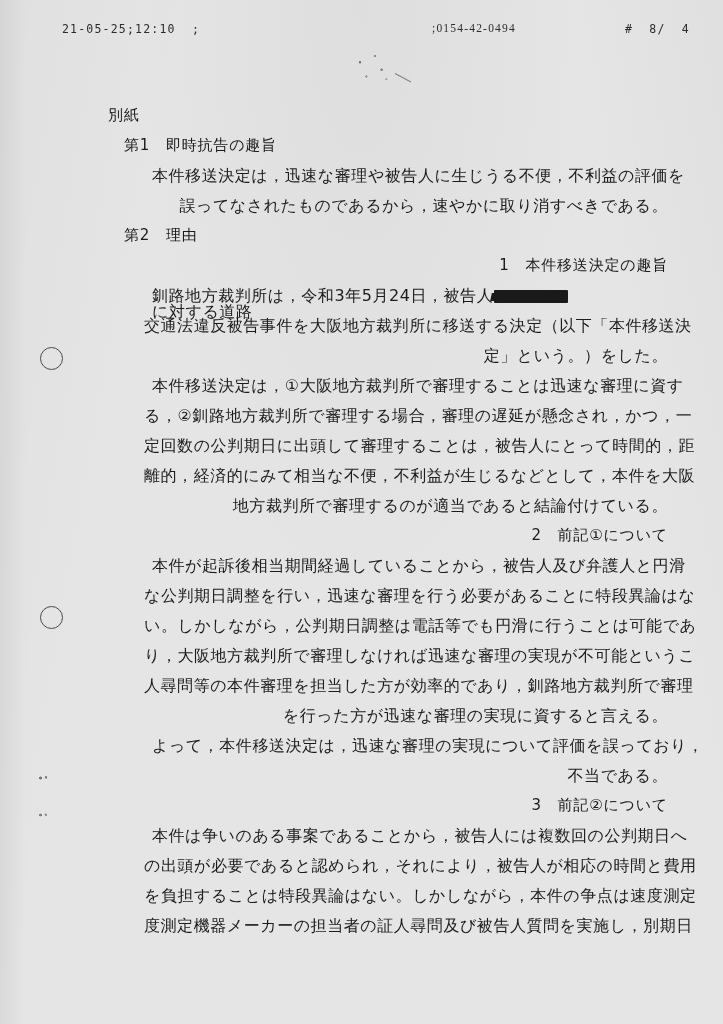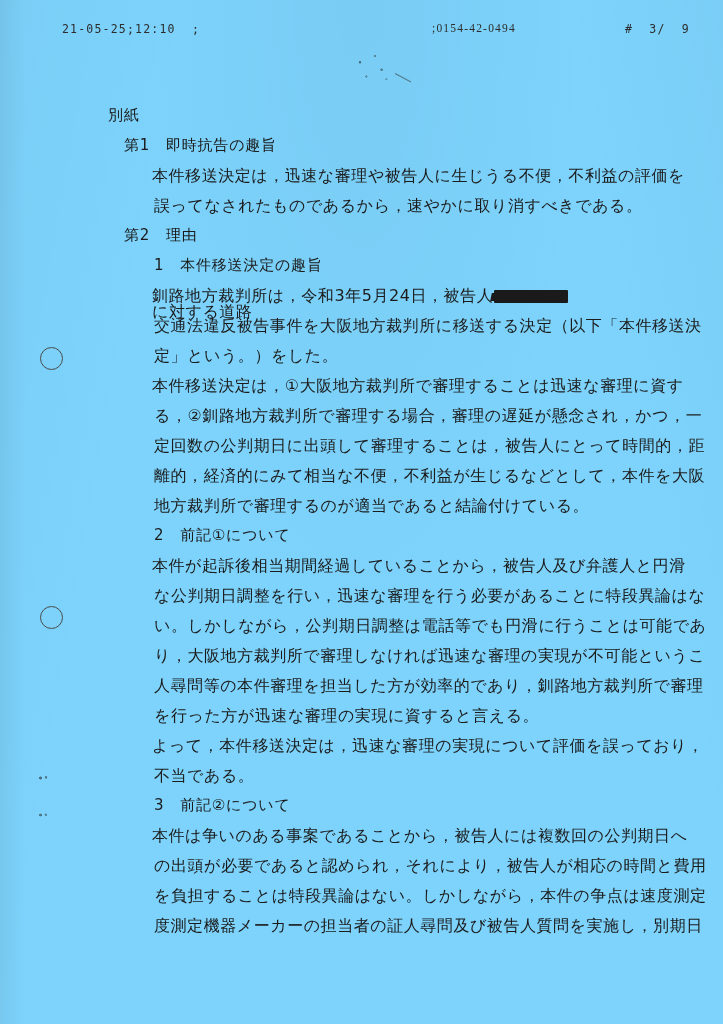--- a/index.html
+++ b/index.html
@@ -7,21 +7,21 @@
     padding: 0;
     background: #ffffff;
   }
   body {
     font-family: "DejaVu Sans", sans-serif;
   }
   .page {
     position: relative;
     width: 723px;
     height: 1024px;
-    background: #7dd3fc;
+    background: #e5e5e5;
     overflow: hidden;
   }
   
   .paper-tone {
     position: absolute;
     inset: 0;
     background:
       linear-gradient(100deg, rgba(0,0,0,0.022) 0%, rgba(0,0,0,0) 22%),
       linear-gradient(260deg, rgba(0,0,0,0.025) 0%, rgba(0,0,0,0) 18%),
       radial-gradient(ellipse at 50% 0%, rgba(0,0,0,0.03) 0%, rgba(0,0,0,0) 45%);
@@ -124,21 +124,21 @@
     line-height: 1;
   }
   .lbl {
     font-size: 15px;
     letter-spacing: 0.8px;
     white-space: pre;
   }
   
   .i0 { margin-left: 0px; }
   .i1 { margin-left: 16px; }
-  .i2 { margin-left: 46px; }
+  .i2 { margin-left: 36px; text-align: right; }
   .i3 { margin-left: 44px; }
   .row { height: 30px; }
 
   
   .bl {
     white-space: pre;
     letter-spacing: 0.55px;
     font-size: 16px;
   }
 
@@ -185,21 +185,21 @@
 </head>
 <body>
 
 <div class="page">
   <div class="paper-tone"></div>
   <div class="scan-edge"></div>
 
   <div class="fax-header">
     <span class="fh-left">21-05-25;12:10  ;</span>
     <span class="fh-mid">;0154-42-0494</span>
-    <span class="fh-right">#  3/  9</span>
+    <span class="fh-right">#  8/  4</span>
   </div>
 
   <div class="smudge smudge-a"></div>
   <div class="smudge smudge-b"></div>
   <div class="smudge dot-left-1"></div>
   <div class="smudge dot-left-2"></div>
 
   <div class="hole hole-1"></div>
   <div class="hole hole-2"></div>
 

